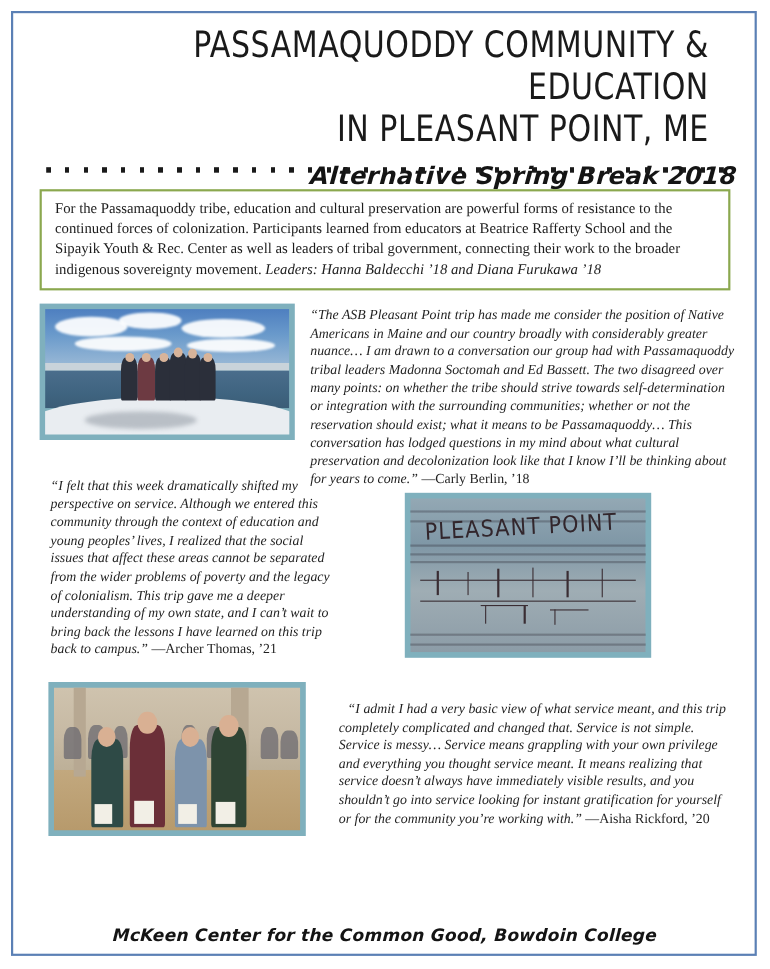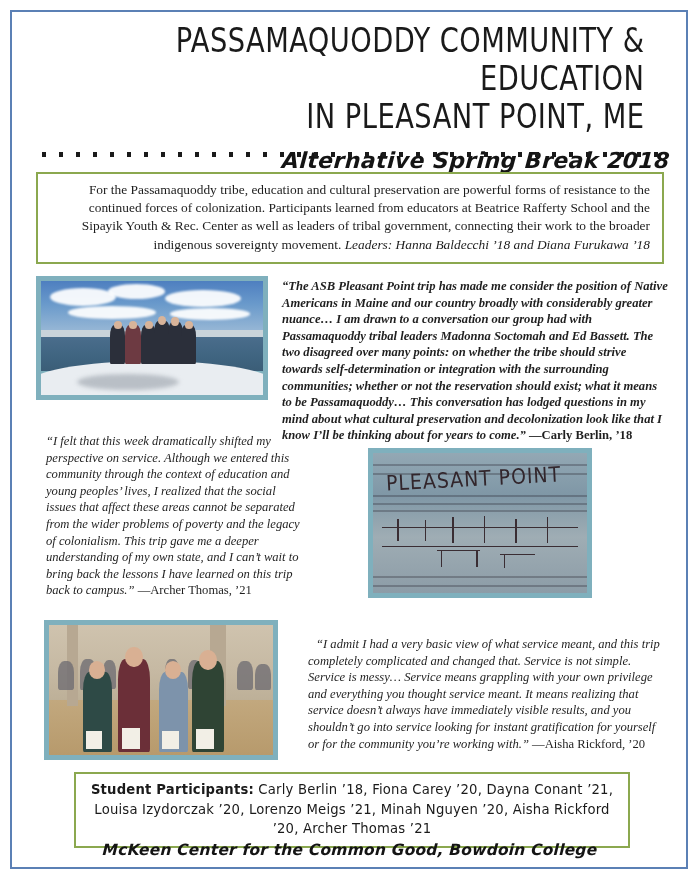--- a/index.html
+++ b/index.html
@@ -83,21 +83,21 @@
 
   
   .intro-box {
     position: absolute;
     left: 36px;
     top: 172px;
     width: 628px;
     box-sizing: border-box;
     border: 2.5px solid #8ba84f;
     padding: 7px 12px 8px 12px;
-    text-align: right;
+    text-align: left;
   }
   .intro-text {
     font-family: "Liberation Serif", serif;
     font-size: 13.4px;
     line-height: 18.2px;
     color: #1c1c1c;
   }
   .intro-text .leaders {
     font-style: italic;
   }
@@ -252,21 +252,20 @@
     line-height: 16.6px;
     color: #1f1f1f;
   }
   .quote .attrib {
     font-style: normal;
   }
   .quote-1 {
     left: 282px;
     top: 278px;
     width: 386px;
-    font-weight: bold;
   }
   .quote-2 {
     left: 46px;
     top: 433px;
     width: 262px;
   }
   .quote-3 {
     left: 308px;
     top: 636px;
     width: 360px;
@@ -432,21 +431,16 @@
         <div class="head"></div>
         <div class="paper"></div>
       </div>
     </div>
   </div>
 
   <div class="quote quote-3">
     <span>“I admit I had a very basic view of what service meant, and this trip completely complicated and changed that. Service is not simple. Service is messy… Service means grappling with your own privilege and everything you thought service meant. It means realizing that service doesn’t always have immediately visible results, and you shouldn’t go into service looking for instant gratification for yourself or for the community you’re working with.” </span><span class="attrib">—Aisha Rickford, ’20</span>
   </div>
 
-  <div class="participants-box">
-    <div class="participants-text">
-      <span class="label">Student Participants:</span><span> Carly Berlin ’18, Fiona Carey ’20, Dayna Conant ’21, Louisa Izydorczak ’20, Lorenzo Meigs ’21, Minah Nguyen ’20, Aisha Rickford ’20, Archer Thomas ’21</span>
-    </div>
-  </div>
 
   <div class="credit">McKeen Center for the Common Good, Bowdoin College</div>
 
 </div>
 
 </body></html>

